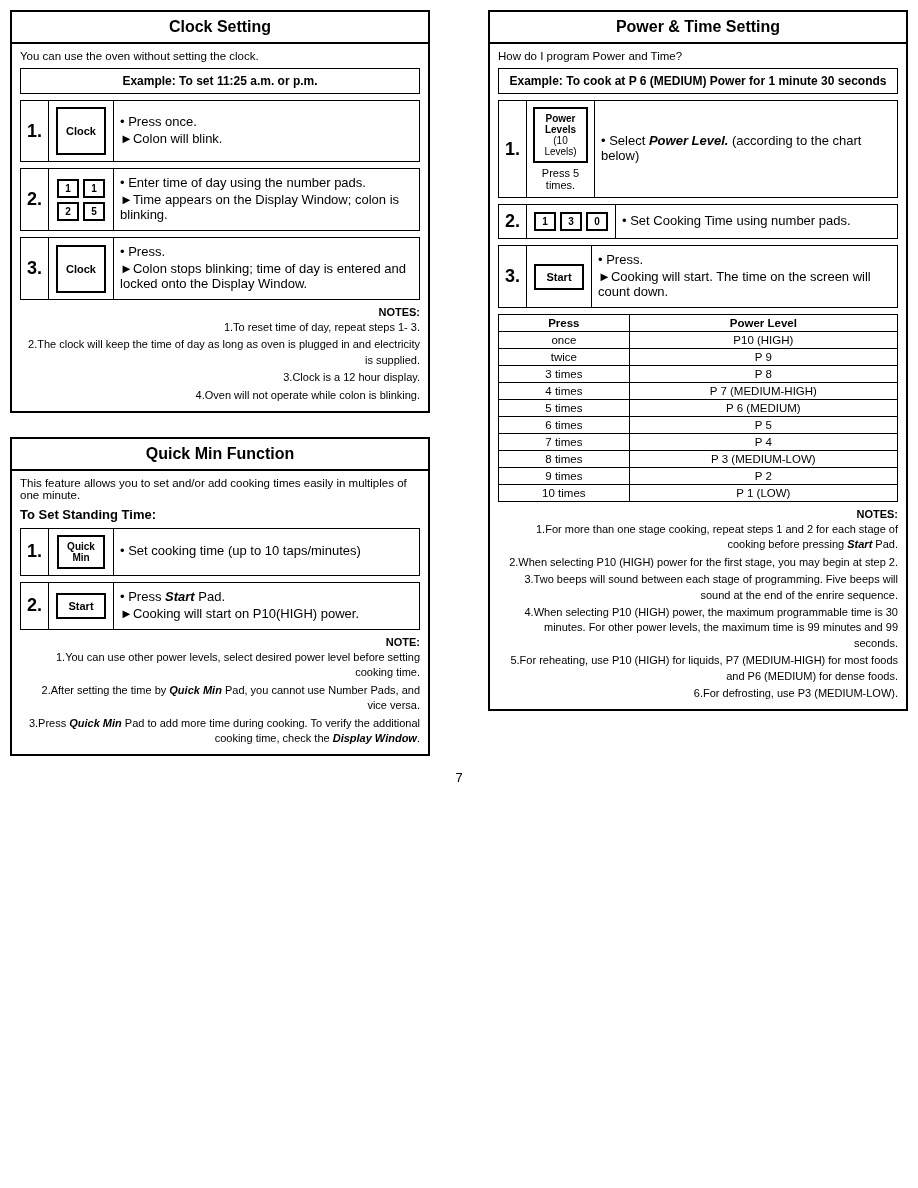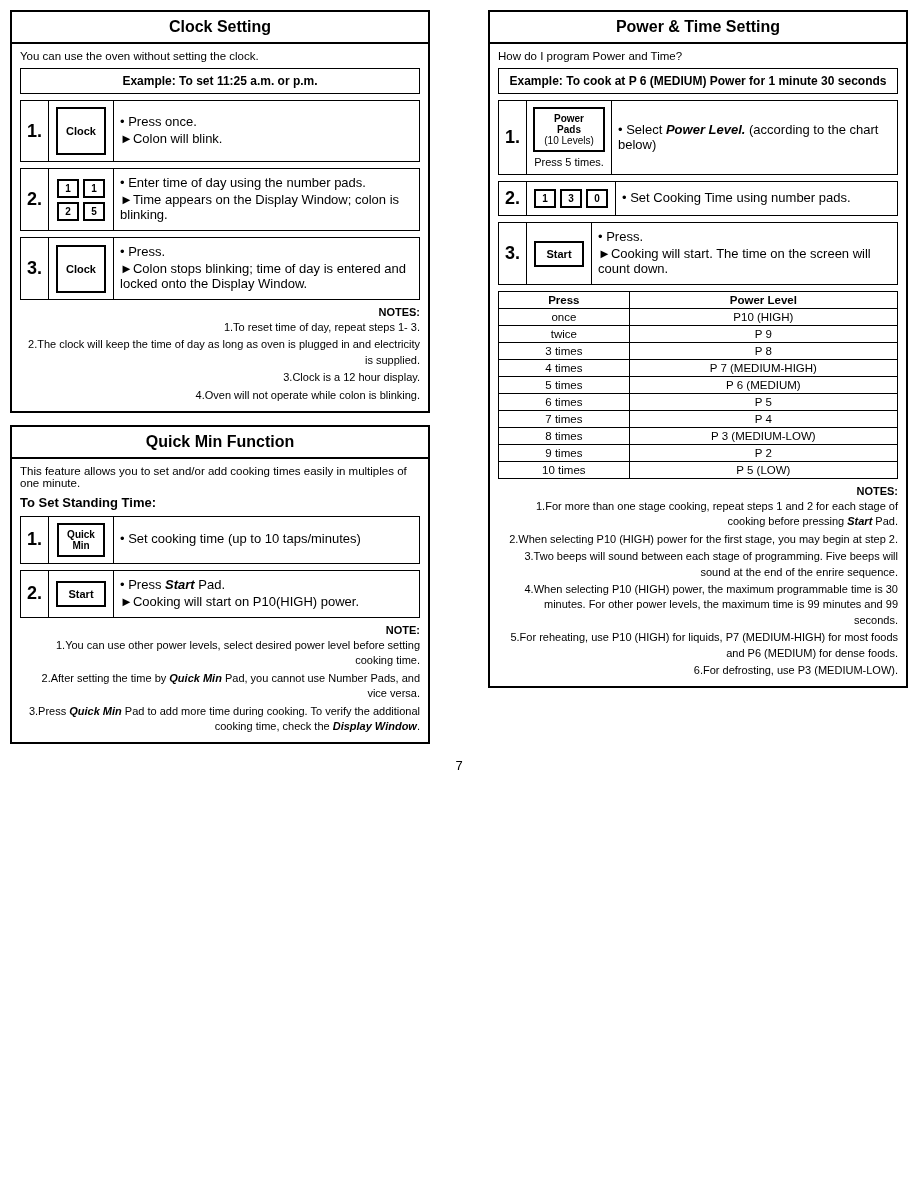--- a/index.html
+++ b/index.html
@@ -14,21 +14,21 @@
     }
     .page-container {
       display: flex;
       gap: 10px;
       width: 100%;
     }
     .left-column {
       flex: 1;
       display: flex;
       flex-direction: column;
-      gap: 12px;
+      gap: 24px;
     }
     .right-column {
       flex: 1;
       display: flex;
       flex-direction: column;
       gap: 8px;
       padding-left: 48px;
     }
     .section-box {
       border: 2px solid #000;
@@ -147,21 +147,21 @@
     }
     .power-level-button {
       display: flex;
       flex-direction: column;
       align-items: center;
       border: 2px solid #000;
       padding: 4px 6px;
       font-size: 10px;
       font-weight: bold;
       text-align: center;
-      width: 72px;
+      width: 55px;
       margin: 0 auto;
     }
     .start-button {
       display: inline-block;
       border: 2px solid #000;
       padding: 5px 8px;
       font-size: 11px;
       font-weight: bold;
       text-align: center;
       min-width: 50px;
@@ -324,21 +324,21 @@
         <div class="intro-text">How do I program Power and Time?</div>
         <div class="example-box">Example:  To cook at P 6 (MEDIUM) Power for 1 minute 30 seconds</div>
 
         <table class="step-table">
           <tbody>
               <tr>
             <td class="step-num">1.</td>
             <td class="step-icon">
               <div class="power-level-button">
                 <span>Power</span>
-                <span>Pads</span>
+                <span>Levels</span>
                 <span style="font-weight:normal; font-size:10px;">(10 Levels)</span>
               </div>
               <div style="text-align:center; font-size:11px; margin-top:4px;">Press 5 times.</div>
             </td>
             <td class="step-desc">
               <ul>
                 <li>Select <span class="bold-italic">Power Level.</span> (according to the chart below)</li>
               </ul>
             </td>
           </tr>
@@ -419,21 +419,21 @@
           <tr>
                 <td>8 times</td>
                 <td>P 3 (MEDIUM-LOW)</td>
               </tr>
           <tr>
                 <td>9 times</td>
                 <td>P 2</td>
               </tr>
           <tr>
                 <td>10 times</td>
-                <td>P 5 (LOW)</td>
+                <td>P 1 (LOW)</td>
               </tr>
         </tbody>
           </table>
 
         <div class="notes-section">
           <div class="notes-title">NOTES:</div>
           <p>1.For more than one stage cooking, repeat steps 1 and 2 for each stage of cooking before pressing <span class="bold-italic">Start</span> Pad.</p>
           <p>2.When selecting P10 (HIGH) power for the first stage, you may begin at step 2.</p>
           <p>3.Two beeps will sound between each stage of programming. Five beeps will sound at the end of the enrire sequence.</p>
           <p>4.When selecting P10 (HIGH) power, the maximum programmable time is 30 minutes. For other power levels, the maximum time is 99 minutes and 99 seconds.</p>

